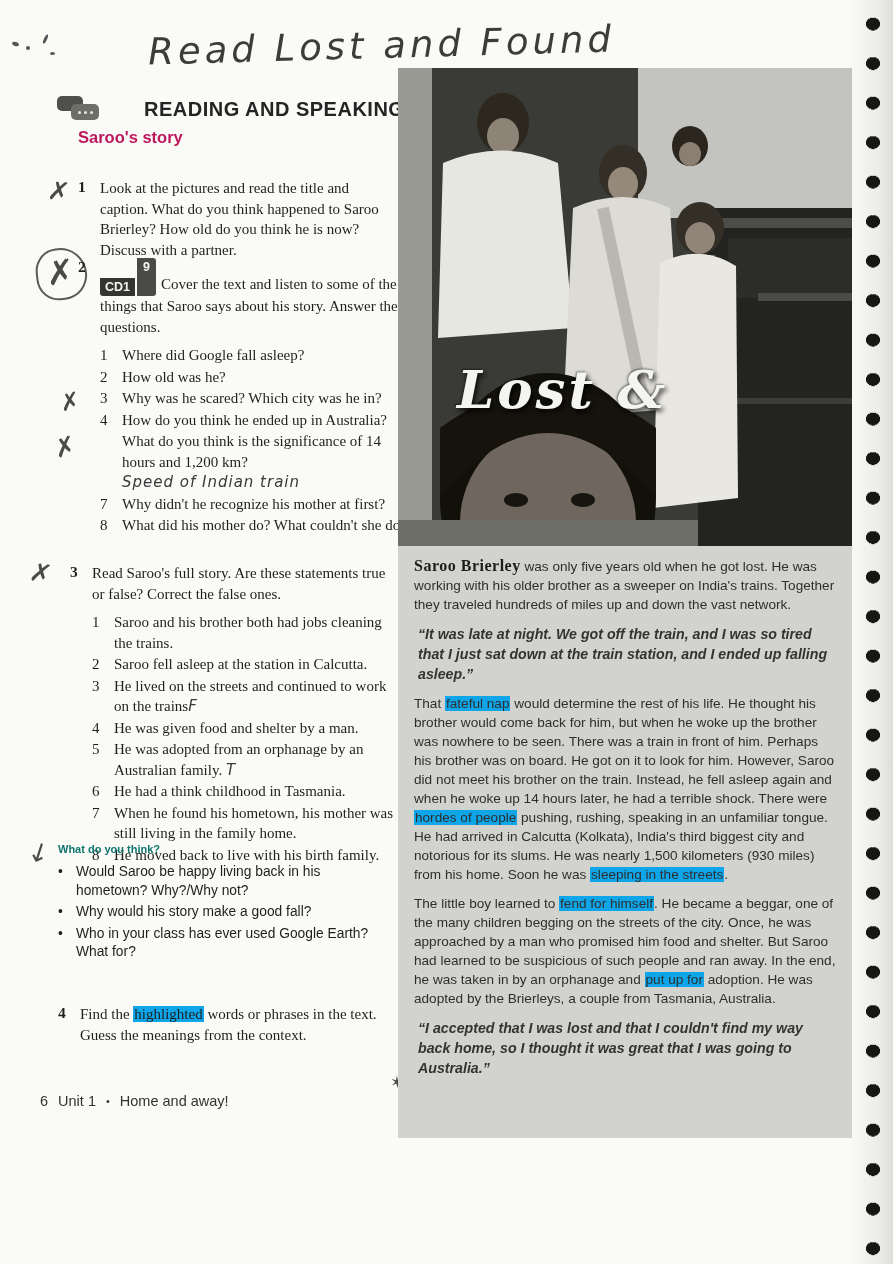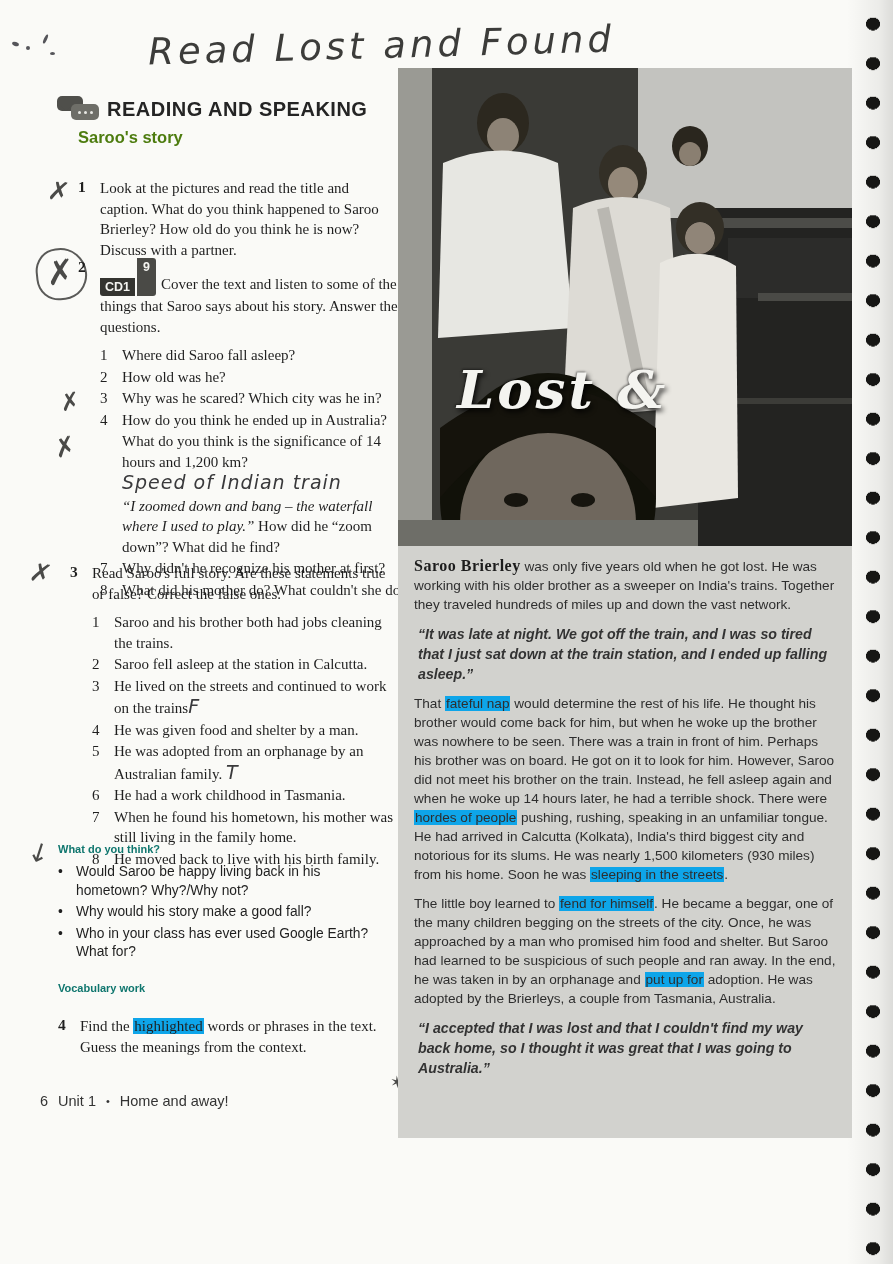--- a/index.html
+++ b/index.html
@@ -25,34 +25,34 @@
   .hand-x { position:absolute; font-family:"DejaVu Sans", sans-serif; color:#4a4a48; font-weight:bold; }
   .x-ex1 { left:48px; top:176px; font-size:26px; transform:rotate(8deg); }
   .x-ex2 { left:36px; top:248px; font-size:34px; transform:rotate(-6deg);
     border:2px solid #5a5a58; border-radius:50% 60% 55% 50%; padding:2px 10px 6px 8px; }
   .x-ex3 { left:30px; top:558px; font-size:26px; transform:rotate(12deg); }
   .x-q5 { left:60px; top:388px; font-size:24px; transform:rotate(-10deg); }
   .x-q6 { left:54px; top:432px; font-size:26px; transform:rotate(-14deg); }
   .mark-wdyt { left:28px; top:838px; font-size:26px; font-weight:normal; transform:rotate(18deg); }
   .mark-quote3 { left:390px; top:1072px; font-size:17px; font-weight:normal; transform:rotate(-4deg); }
   .hand-inline { font-family:"DejaVu Sans", sans-serif; font-style:italic; color:#39393b;
-    font-size:19px; letter-spacing:1px; white-space:nowrap; }
-  .section-head { position:absolute; left:57px; top:96px; display:flex; align-items:flex-start; }
+    font-size:15px; letter-spacing:1px; white-space:nowrap; }
+  .section-head { position:absolute; left:57px; top:96px; display:flex; align-items:flex-start;gap:37px; }
   .bubbles { position:relative; width:44px; height:28px; margin-right:6px; }
   .bubble { position:absolute; border-radius:5px; }
   .bubble.b1 { left:0; top:0; width:26px; height:15px; background:#4f4f4b; }
   .bubble.b1:after { content:""; position:absolute; left:4px; bottom:-5px;
     border:5px solid transparent; border-top-color:#4f4f4b; }
   .bubble.b2 { left:14px; top:8px; width:28px; height:16px; background:#6e6e68;
     display:flex; align-items:center; justify-content:center; gap:3px; }
   .bubble.b2 s { width:3px; height:3px; border-radius:50%; background:#e8e8e4; display:block; }
   .sh-title { font-family:"Liberation Sans", sans-serif; font-weight:bold; font-size:20px;
     letter-spacing:0.5px; color:#242424; line-height:26px; }
   .sh-sub { position:absolute; left:78px; top:128px; font-family:"Liberation Sans", sans-serif;
-    font-weight:bold; font-size:16.5px; color:#4d7c0f; }
+    font-weight:bold; font-size:16.5px; color:#be185d; }
 
   .exercise { position:absolute; display:flex; }
   .ex1 { left:78px; top:178px; width:318px; }
   .ex2 { left:78px; top:258px; width:330px; }
   .ex3 { left:70px; top:563px; width:330px; }
   .ex-num { width:22px; flex:0 0 22px; font-weight:bold; font-size:15.5px; }
   .ex-body { flex:1; font-size:15px; line-height:20.5px; }
   .badge { display:inline-flex; vertical-align:-2px; border-radius:3px; overflow:hidden;
     font-family:"Liberation Sans", sans-serif; font-weight:bold; font-size:12.5px; line-height:16px;
     margin-right:5px; }
@@ -141,41 +141,37 @@
   <div class="exercise ex2">
     <div class="ex-num">2</div>
     <div class="ex-body">
       <span class="badge">
           <span class="seg1">CD1</span>
           <span class="seg2">9</span>
         </span><span>Cover the text and listen to some of the things that Saroo says about his story. Answer the questions.</span>
       <div class="qlist">
         <div class="qrow">
             <span class="q-num">1</span>
-            <span class="q-text"><span>Where did Saroo fall asleep?</span></span>
+            <span class="q-text"><span>Where did Google fall asleep?</span></span>
           </div>
         <div class="qrow">
             <span class="q-num">2</span>
             <span class="q-text"><span>How old was he?</span></span>
           </div>
         <div class="qrow">
             <span class="q-num">3</span>
             <span class="q-text"><span>Why was he scared? Which city was he in?</span></span>
           </div>
         <div class="qrow">
             <span class="q-num">4</span>
             <span class="q-text"><span>How do you think he ended up in Australia?</span></span>
           </div>
         <div class="qrow">
             <span class="q-num"></span>
             <span class="q-text"><span>What do you think is the significance of 14 hours and 1,200 km? </span><span class="hand-inline">Speed of Indian train</span></span>
-          </div>
-        <div class="qrow">
-            <span class="q-num"></span>
-            <span class="q-text"><span class="it">“I zoomed down and bang – the waterfall where I used to play.” </span><span>How did he “zoom down”? What did he find?</span></span>
           </div>
         <div class="qrow">
             <span class="q-num">7</span>
             <span class="q-text"><span>Why didn't he recognize his mother at first?</span></span>
           </div>
         <div class="qrow">
             <span class="q-num">8</span>
             <span class="q-text"><span>What did his mother do? What couldn't she do?</span></span>
           </div>
       </div>
@@ -202,21 +198,21 @@
         <div class="qrow">
             <span class="q-num">4</span>
             <span class="q-text"><span>He was given food and shelter by a man.</span></span>
           </div>
         <div class="qrow">
             <span class="q-num">5</span>
             <span class="q-text"><span>He was adopted from an orphanage by an Australian family. </span><span class="hand-inline">T</span></span>
           </div>
         <div class="qrow">
             <span class="q-num">6</span>
-            <span class="q-text"><span>He had a work childhood in Tasmania.</span></span>
+            <span class="q-text"><span>He had a think childhood in Tasmania.</span></span>
           </div>
         <div class="qrow">
             <span class="q-num">7</span>
             <span class="q-text"><span>When he found his hometown, his mother was still living in the family home.</span></span>
           </div>
         <div class="qrow">
             <span class="q-num">8</span>
             <span class="q-text"><span>He moved back to live with his birth family.</span></span>
           </div>
       </div>
@@ -233,21 +229,20 @@
         <span class="b-dot">•</span>
         <span>Why would his story make a good fall?</span>
       </div>
     <div class="brow">
         <span class="b-dot">•</span>
         <span>Who in your class has ever used Google Earth? What for?</span>
       </div>
   </div>
 
   <div class="vocab">
-    <h3>Vocabulary work</h3>
     <div class="ex4">
       <div class="ex-num">4</div>
       <div class="ex-body"><span>Find the </span><span class="hl">highlighted</span><span> words or phrases in the text. Guess the meanings from the context.</span></div>
     </div>
   </div>
 
   <div class="footer">
     <span>6</span>
     <span>Unit 1</span>
     <span class="sep">•</span>

